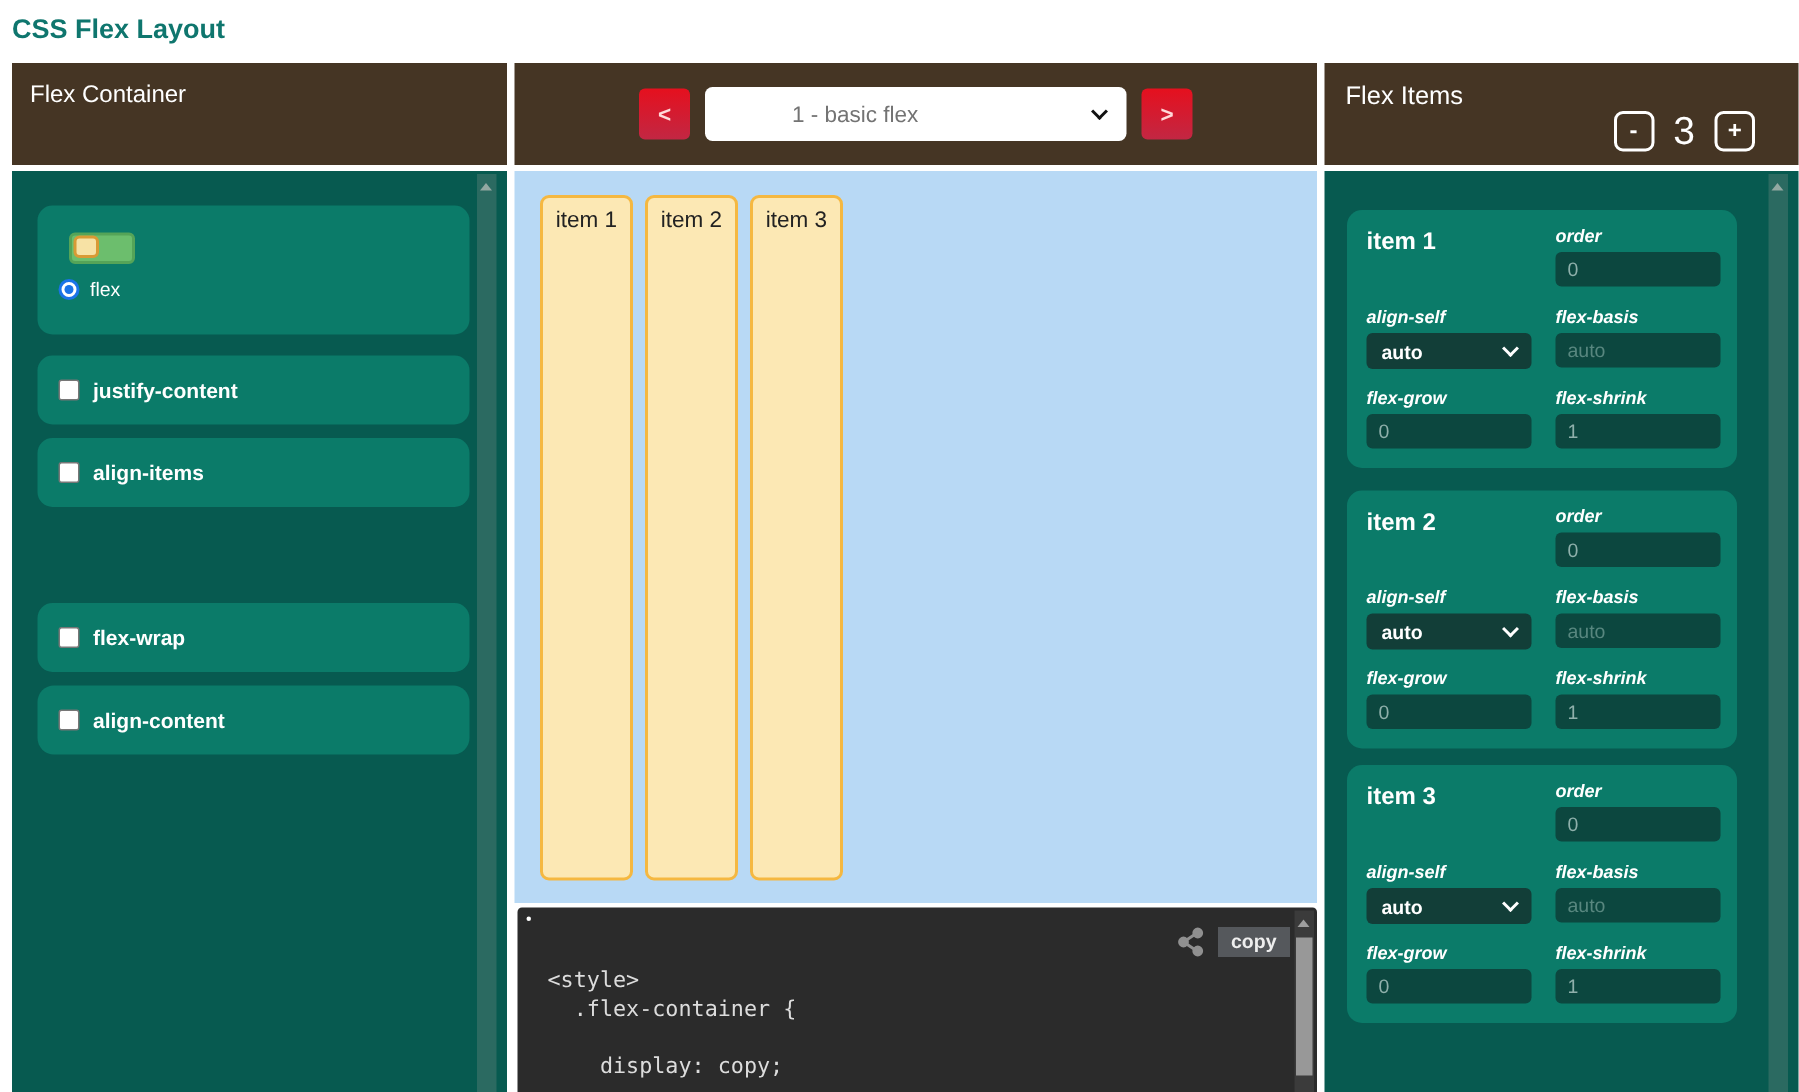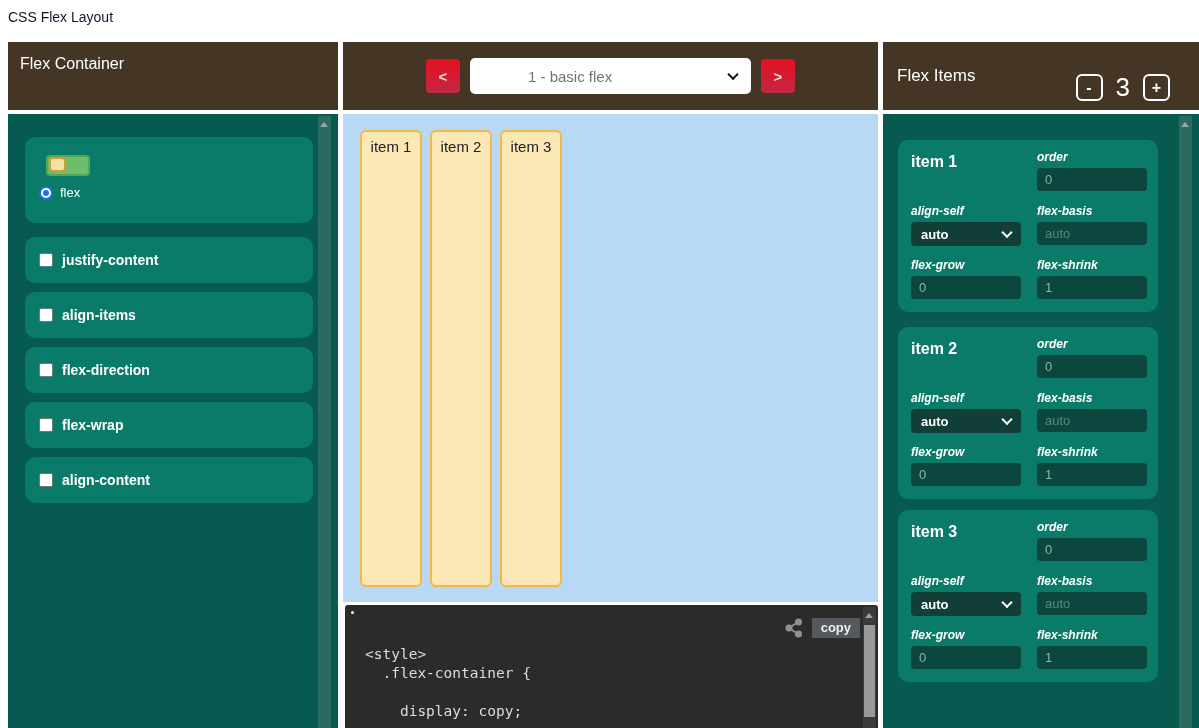--- a/index.html
+++ b/index.html
@@ -1,21 +1,21 @@
 <!DOCTYPE html>
 <html><head>
 <meta charset="utf-8">
 <style>
   * { margin:0; padding:0; box-sizing:border-box; }
   html,body { width:1199px; height:728px; overflow:hidden; background:#fff;
     font-family:"Liberation Sans", sans-serif; }
   .abs { position:absolute; }
 
   
-  #page-title { left:8px; top:9px; font-size:14px; font-weight:normal; color:#0f172a; }
+  #page-title { left:8px; top:9px; font-size:18px; font-weight:bold; color:#0f766e; }
 
   
   .panel-header { background:#453524; color:#fff; height:68px; }
   .panel-body   { background:#075a50; }
   .scroll-track { position:absolute; top:2px; bottom:0; width:13px; background:#2b6a61; }
   .scroll-up    { position:absolute; top:6px; left:2px; width:0; height:0;
                   border-left:4px solid transparent; border-right:4px solid transparent;
                   border-bottom:5px solid #93a8a2; }
 
   
@@ -72,21 +72,21 @@
   #code-scroll { position:absolute; right:2px; top:2px; width:13px; bottom:0; background:#3b3b3b; }
   #code-scroll .scroll-up { border-bottom-color:#9e9e9e; }
   #code-thumb { position:absolute; left:1px; top:18px; width:11px; height:92px; background:#989898; }
   #code-lines { position:absolute; left:20px; top:40px;
                 font-family:"DejaVu Sans Mono","Liberation Mono",monospace;
                 font-size:14.5px; line-height:19px; color:#dcdcdc; }
   .code-line { white-space:pre; min-height:19px; }
 
   
   #right-panel  { left:883px; top:42px; right:0; bottom:0; }
-  #right-header { position:absolute; left:0; top:0; right:0; padding:24px 0 0 14px; font-size:17px; }
+  #right-header { position:absolute; left:0; top:0; right:0; padding:12px 0 0 14px; font-size:17px; }
   #stepper { position:absolute; right:29px; bottom:7px; display:flex; align-items:center; gap:13px; }
   .step-btn { width:27px; height:27px; background:transparent; border:2px solid #fff;
               border-radius:6px; color:#fff; font-size:16px; font-weight:bold;
               font-family:inherit; cursor:pointer; line-height:1; }
   #item-count { color:#fff; font-size:26px; }
   #right-body { position:absolute; left:0; top:72px; right:0; bottom:0; }
   #right-body .scroll-track { right:7px; }
   .item-card { position:absolute; left:15px; width:260px; height:172px; background:#0b7b69;
                border-radius:10px; padding:10px 12px 0 13px; }
   #item-card-0 { top:26px; } #item-card-1 { top:213px; } #item-card-2 { top:396px; }
@@ -125,24 +125,20 @@
     </div>
 
     <div class="ctl-card check-card" id="check-card-1">
       <span class="checkbox"></span>
       <span class="ctl-label">align-items</span>
     </div>
     <div class="ctl-card check-card" id="check-card-0">
       <span class="checkbox"></span>
       <span class="ctl-label">justify-content</span>
     </div>
-    <div class="ctl-card check-card" id="check-card-2">
-      <span class="checkbox"></span>
-      <span class="ctl-label">flex-direction</span>
-    </div>
     <div class="ctl-card check-card" id="check-card-3">
       <span class="checkbox"></span>
       <span class="ctl-label">flex-wrap</span>
     </div>
     <div class="ctl-card check-card" id="check-card-4">
       <span class="checkbox"></span>
       <span class="ctl-label">align-content</span>
     </div>
   </div>
 </div>

